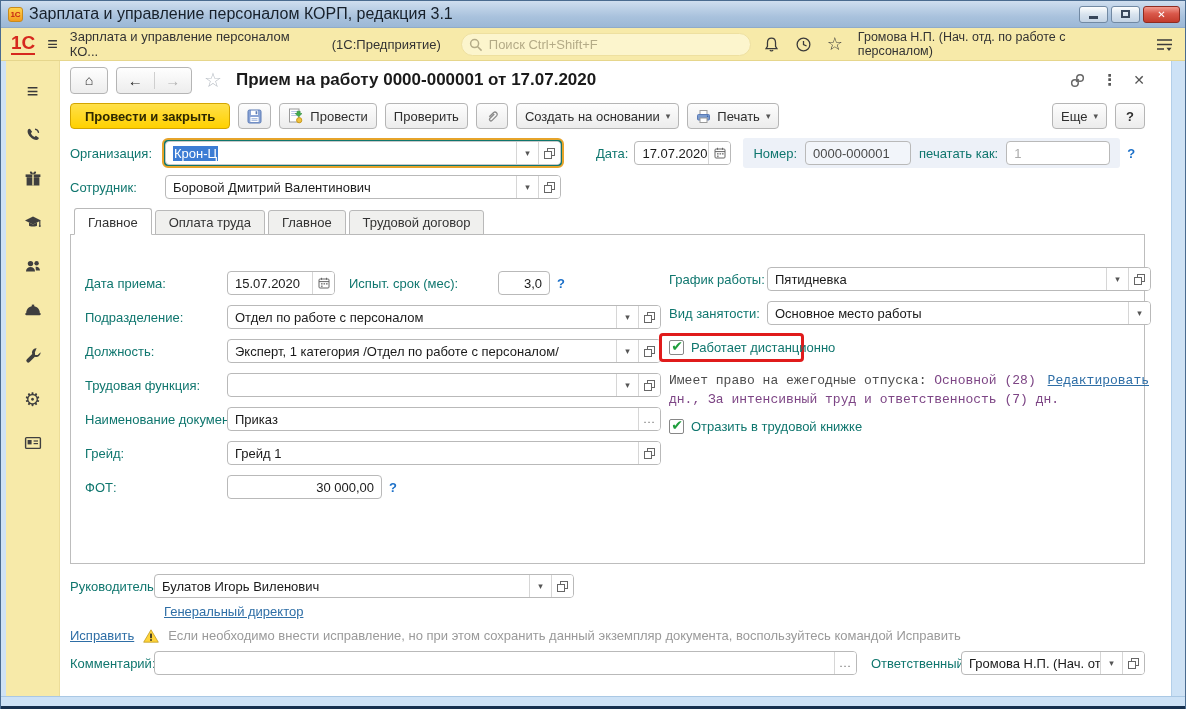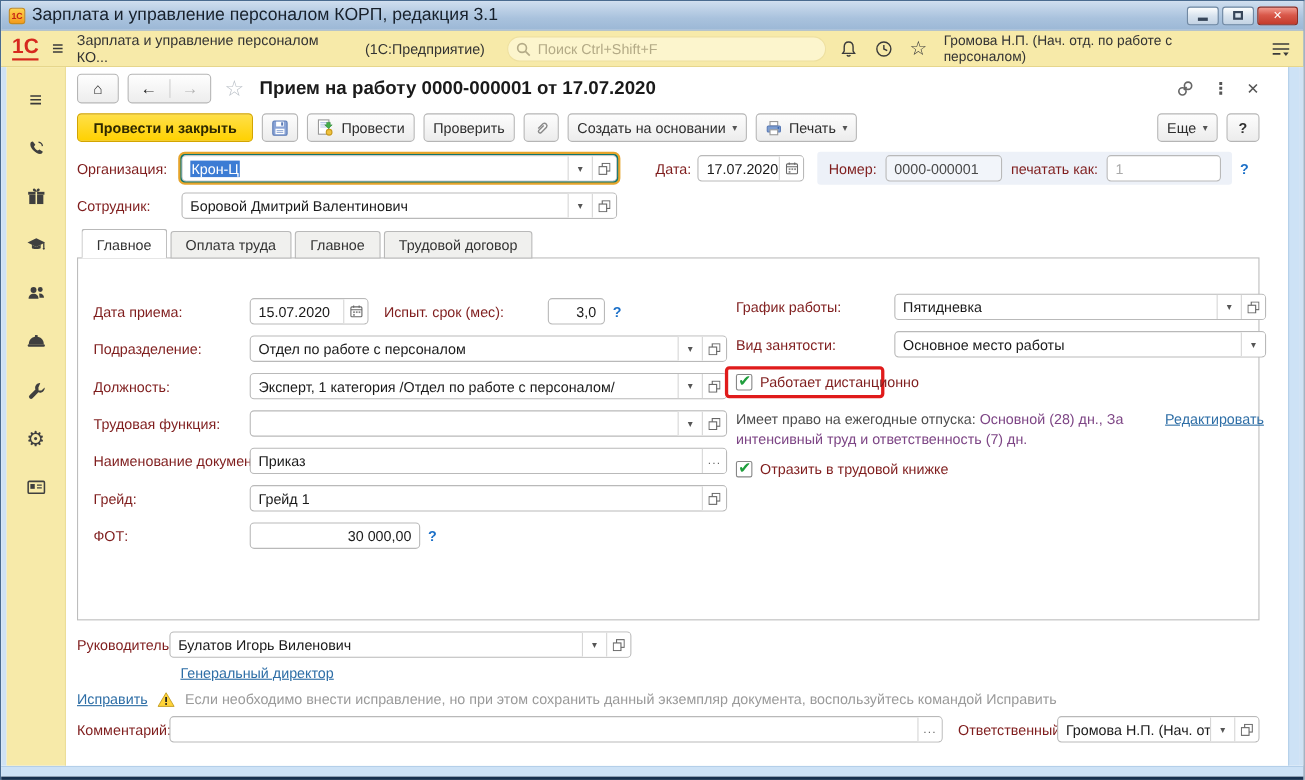--- a/index.html
+++ b/index.html
@@ -116,21 +116,21 @@
     background: linear-gradient(#ffe04a, #ffd100);
     border-color: #d3a500; font-weight: bold; color: #2e2800;
     padding: 0 14px;
   }
   .btn-icon { padding: 0 8px; }
   .drop-caret { font-size: 9px; color: #555; }
   .btn-more { margin-left: auto; }
   .btn-help { width: 30px; justify-content: center; font-weight: bold; }
   
   .fldrow { display: flex; align-items: center; padding: 0 26px 0 10px; }
-  .lbl { color: #7f1d1d; white-space: nowrap; }
+  .lbl { color: #0f766e; white-space: nowrap; }
   .fgroup {
     display: flex; align-items: stretch; height: 24px;
     border: 1px solid #b9b9b9; border-radius: 4px; background: #fff; overflow: hidden;
   }
   .ftext { flex: 1; display: flex; align-items: center; padding: 0 7px; white-space: nowrap; overflow: hidden; }
   .ftext.num { justify-content: flex-end; text-align: center; }
   .fbtn {
     width: 22px; flex: none; border-left: 1px solid #d6d6d6;
     display: flex; align-items: center; justify-content: center; color: #555;
     background: #fff; font-size: 9px;
@@ -160,32 +160,32 @@
   a.link, .link { color: #2e6ea6; text-decoration: underline; cursor: pointer; white-space: nowrap; }
   .col-left { position: absolute; left: 14px; top: 31px; width: 585px; }
   .col-left .frow { display: flex; align-items: center; height: 34px; }
   .col-left .lbl { width: 142px; flex: none; }
   .w-date { width: 108px; }
   .w-small { width: 52px; }
   .w-full { width: 434px; }
   .col-right { position: absolute; left: 598px; top: 27px; width: 482px; }
   .col-right .frow { display: flex; align-items: center; height: 34px; }
   .col-right .lbl { width: 98px; flex: none; }
-  .w-right { width: 448px; margin-left: 46px; }
+  .w-right { width: 448px; }
   .cbrow { display: flex; align-items: center; gap: 7px; }
   .cb {
     width: 15px; height: 15px; border: 1px solid #878787; border-radius: 2px;
     background: #fff; display: flex; align-items: center; justify-content: center; flex: none;
   }
   .cb .mark { color: #1f9e3c; font-size: 14px; font-weight: bold; line-height: 1; margin: -3px 0 0 1px; }
   .red-hl {
     display: inline-flex; border: 3px solid #e01b1b; border-radius: 4px;
     padding: 4px 12px 4px 7px; margin: 3px 0 2px -10px; background: #fff;
   }
-  .vacrow { position: relative; margin-top: 8px; line-height: 1.45; }
+  .vacrow { position: relative; margin-top: 8px; line-height: 1.45; font-family: Liberation Mono, monospace; }
   .vactext { width: 398px; color: #4d4d4d; }
   .vacval { color: #7d4585; }
   .editlink { position: absolute; right: 2px; top: 0; }
   .wbrow { margin-top: 9px; }
   
   .f-manager { display: flex; align-items: center; margin-top: 10px; padding-left: 10px; }
   .f-manager .lbl { width: 84px; }
   .w-manager { width: 420px; }
   .f-position { margin: 6px 0 0 104px; }
   .f-fix { display: flex; align-items: center; gap: 9px; margin: 9px 0 0 10px; }

